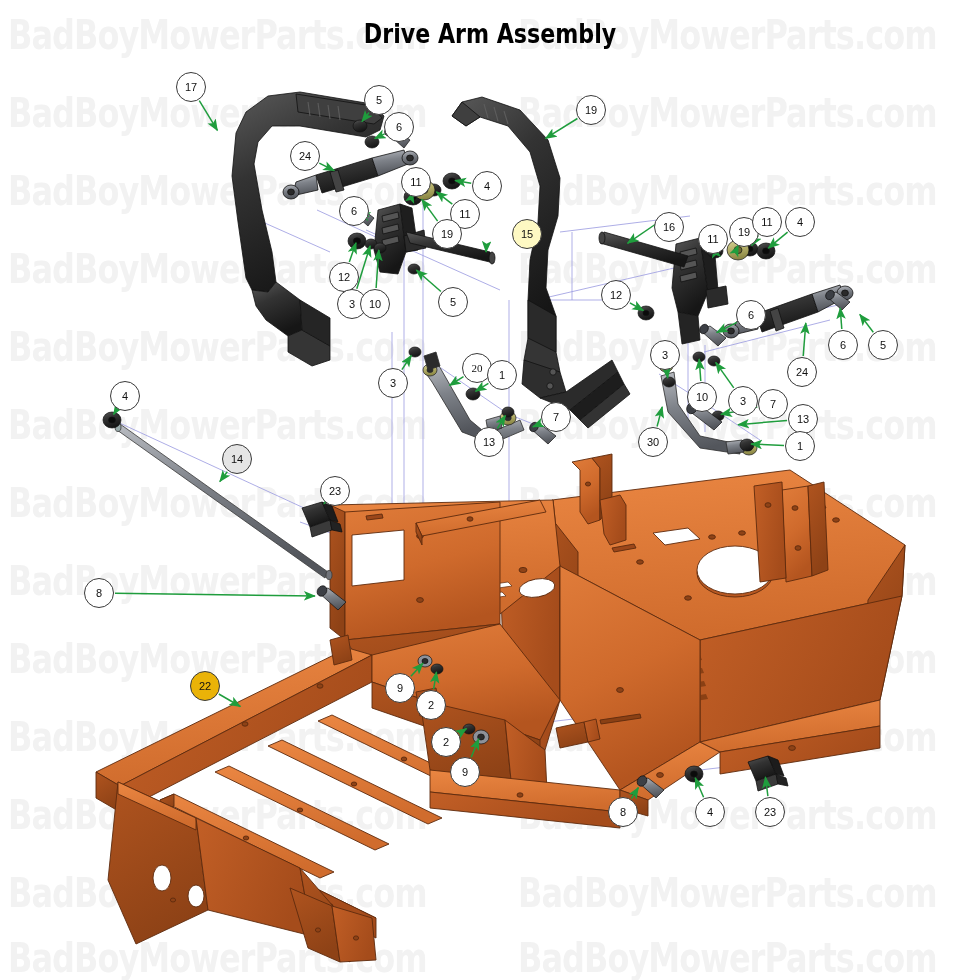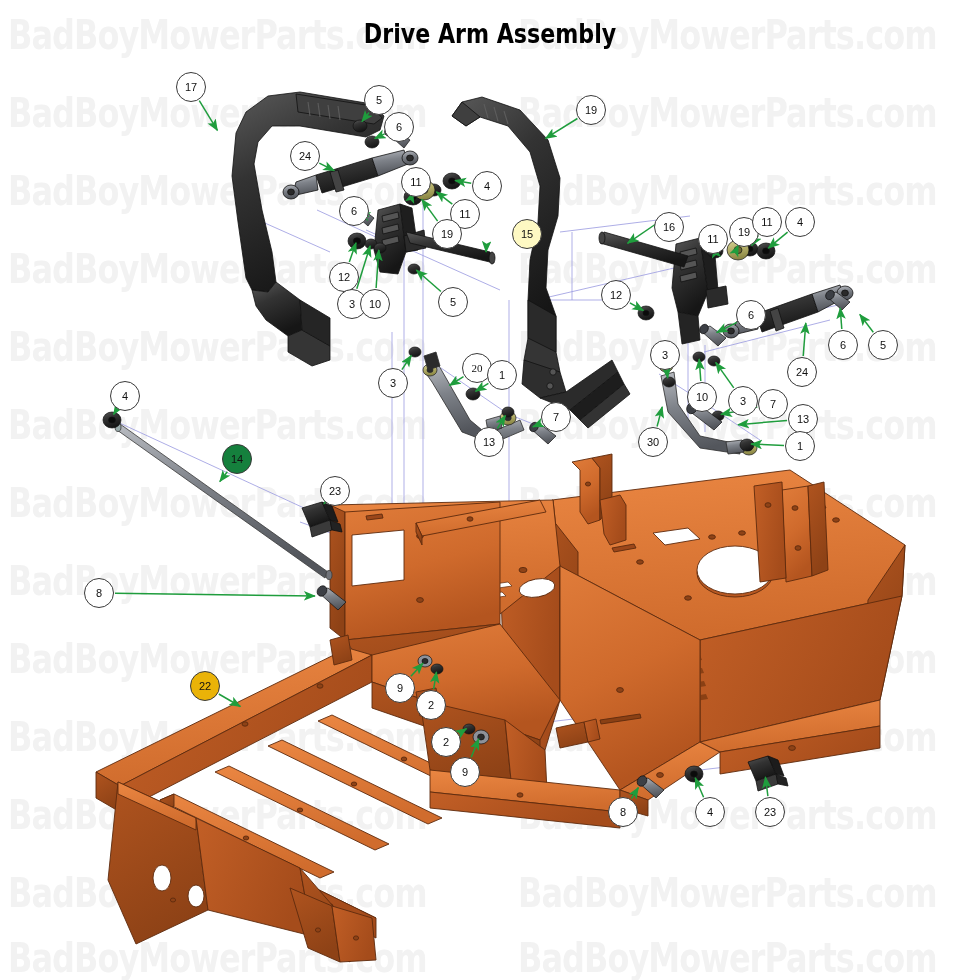--- a/index.html
+++ b/index.html
@@ -575,21 +575,21 @@
       <div class="callout" style="left: 474px; top: 427px; border-color: rgb(58, 58, 58); background: rgb(255, 255, 255);">13</div>
       <div class="callout" style="left: 541px; top: 402px; border-color: rgb(58, 58, 58); background: rgb(255, 255, 255);">7</div>
       <div class="callout" style="left: 650px; top: 340px; border-color: rgb(58, 58, 58); background: rgb(255, 255, 255);">3</div>
       <div class="callout" style="left: 687px; top: 382px; border-color: rgb(58, 58, 58); background: rgb(255, 255, 255);">10</div>
       <div class="callout" style="left: 728px; top: 386px; border-color: rgb(58, 58, 58); background: rgb(255, 255, 255);">3</div>
       <div class="callout" style="left: 758px; top: 389px; border-color: rgb(58, 58, 58); background: rgb(255, 255, 255);">7</div>
       <div class="callout" style="left: 788px; top: 404px; border-color: rgb(58, 58, 58); background: rgb(255, 255, 255);">13</div>
       <div class="callout" style="left: 638px; top: 427px; border-color: rgb(58, 58, 58); background: rgb(255, 255, 255);">30</div>
       <div class="callout" style="left: 785px; top: 431px; border-color: rgb(58, 58, 58); background: rgb(255, 255, 255);">1</div>
       <div class="callout" style="left: 110px; top: 381px; border-color: rgb(58, 58, 58); background: rgb(255, 255, 255);">4</div>
-      <div class="callout" style="left: 222px; top: 444px; border-color: rgb(58, 58, 58); background: #15803d;">14</div>
+      <div class="callout" style="left: 222px; top: 444px; border-color: rgb(58, 58, 58); background: #e5e5e5;">14</div>
       <div class="callout" style="left: 320px; top: 476px; border-color: rgb(58, 58, 58); background: rgb(255, 255, 255);">23</div>
       <div class="callout" style="left: 84px; top: 578px; border-color: rgb(58, 58, 58); background: rgb(255, 255, 255);">8</div>
       <div class="callout" style="left: 190px; top: 671px; border-color: rgb(58, 58, 58); background: #eab308;">22</div>
       <div class="callout" style="left: 385px; top: 673px; border-color: rgb(58, 58, 58); background: rgb(255, 255, 255);">9</div>
       <div class="callout" style="left: 416px; top: 690px; border-color: rgb(58, 58, 58); background: rgb(255, 255, 255);">2</div>
       <div class="callout" style="left: 431px; top: 727px; border-color: rgb(58, 58, 58); background: rgb(255, 255, 255);">2</div>
       <div class="callout" style="left: 450px; top: 757px; border-color: rgb(58, 58, 58); background: rgb(255, 255, 255);">9</div>
       <div class="callout" style="left: 608px; top: 797px; border-color: rgb(58, 58, 58); background: rgb(255, 255, 255);">8</div>
       <div class="callout" style="left: 695px; top: 797px; border-color: rgb(58, 58, 58); background: rgb(255, 255, 255);">4</div>
       <div class="callout" style="left: 755px; top: 797px; border-color: rgb(58, 58, 58); background: rgb(255, 255, 255);">23</div>

